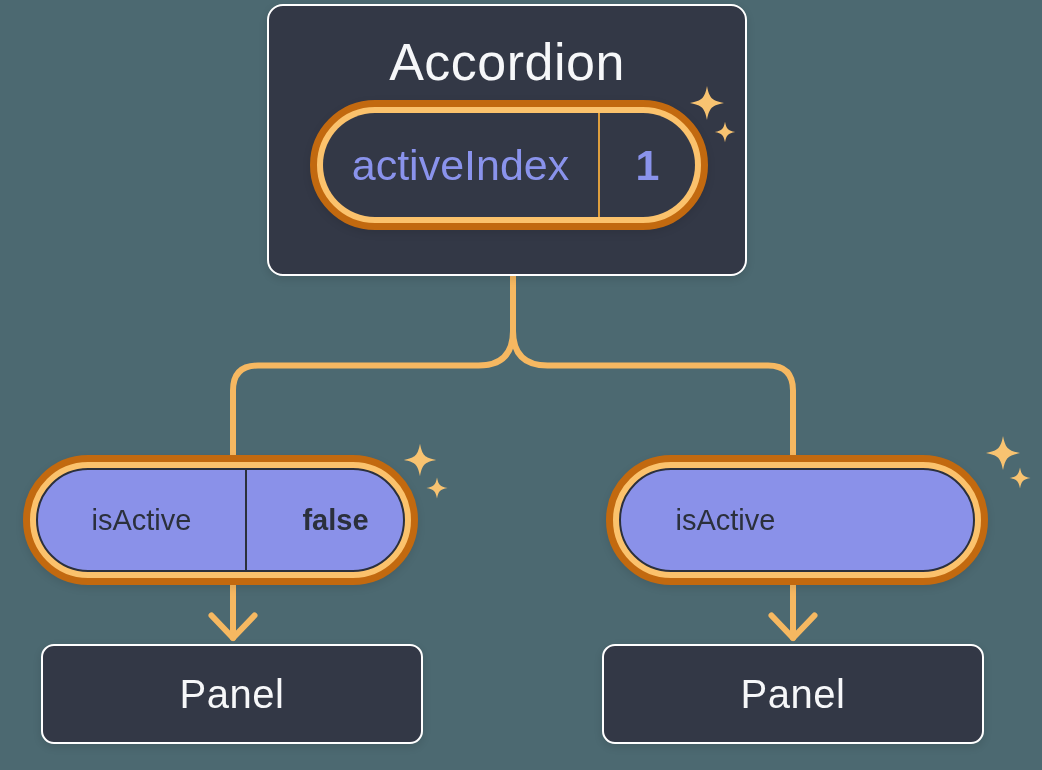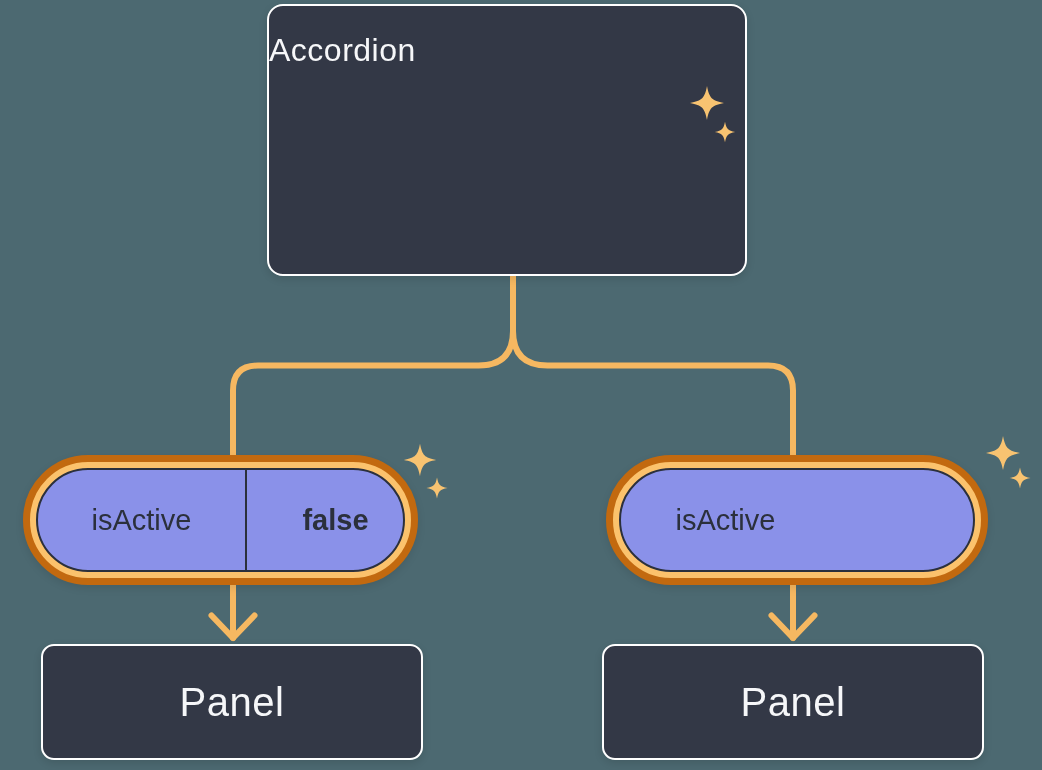--- a/index.html
+++ b/index.html
@@ -20,22 +20,22 @@
 
   .dark-box{
     background:var(--box-bg);
     border:2.5px solid var(--box-border);
     border-radius:16px;
     box-shadow:0 3px 8px rgba(0,0,0,0.12);
   }
   #accordion-box{left:267px;top:4px;width:480px;height:272px;}
   #accordion-title{
     position:absolute;left:0;top:26px;width:100%;
-    text-align:left;
-    font-size:32px;font-weight:500;color:var(--text-light);
+    text-align:center;
+    font-size:52px;font-weight:500;color:var(--text-light);
     letter-spacing:0.5px;
   }
 
   .pill{
     position:absolute;box-sizing:border-box;z-index:2;
     border-radius:999px;
     border:7px solid var(--orange-dark);
     background:var(--orange-light);
     padding:6px;
     box-shadow:0 3px 8px rgba(0,0,0,0.10);
@@ -63,21 +63,21 @@
   }
   .prop-pill .pill-value{border-left:2px solid var(--ink);}
   #prop-pill-left{left:23px;top:455px;width:395px;height:130px;}
   #prop-pill-left .pill-name{flex:0 0 207px;}
   #prop-pill-left .pill-value{flex:1;padding-left:21px;}
   #prop-pill-right{left:606px;top:455px;width:382px;height:130px;}
   #prop-pill-right .pill-name{flex:0 0 209px;}
   #prop-pill-right .pill-value{flex:1;}
 
   .panel-box{
-    height:116px;width:382px;top:644px;
+    height:100px;width:382px;top:644px;
     border-radius:13px;
     display:flex;align-items:center;justify-content:center;
     font-size:40px;font-weight:500;color:var(--text-light);
     letter-spacing:0.5px;
   }
   #panel-left{left:41px;}
   #panel-right{left:602px;}
 </style>
 </head>
 <body>
@@ -88,20 +88,26 @@
     <path class="line" d="M513 264 L513 331 Q513 365.5 478.5 365.5 L258 365.5 Q233 365.5 233 390.5 L233 638"></path>
     <path class="line" d="M513 264 L513 331 Q513 365.5 547.5 365.5 L768 365.5 Q793 365.5 793 390.5 L793 638"></path>
     <path class="line" d="M211.5 615.5 L233 638 L254.5 615.5"></path>
     <path class="line" d="M771.5 615.5 L793 638 L814.5 615.5"></path>
   </svg>
 
   <div class="node dark-box" id="accordion-box">
     <div id="accordion-title">Accordion</div>
   </div>
 
+  <div class="pill" id="state-pill">
+    <div class="pill-core">
+      <div class="pill-cell pill-name">activeIndex</div>
+      <div class="pill-cell pill-value">1</div>
+    </div>
+  </div>
 
   <div class="pill prop-pill" id="prop-pill-left">
     <div class="pill-core">
       <div class="pill-cell pill-name">isActive</div>
       <div class="pill-cell pill-value">false</div>
     </div>
   </div>
 
   <div class="pill prop-pill" id="prop-pill-right">
     <div class="pill-core">

